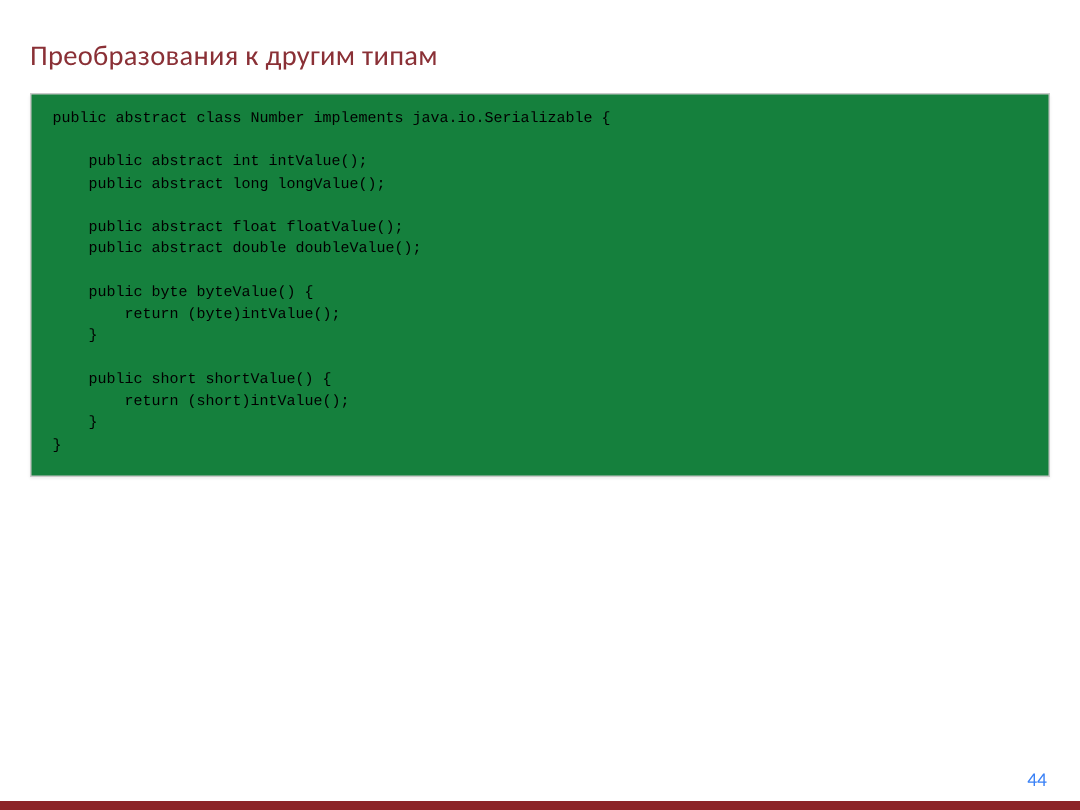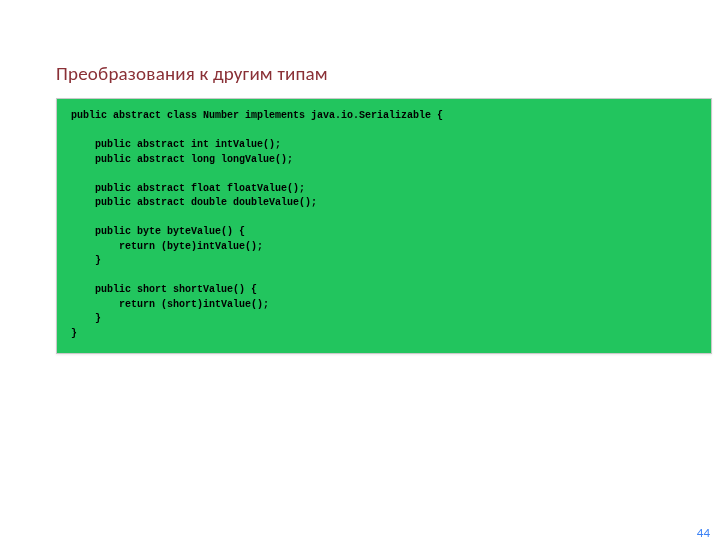--- a/index.html
+++ b/index.html
@@ -1,15 +1,15 @@
 <!DOCTYPE html>
 <html><head>
 <meta charset="utf-8">
 <style>
-  * { margin: 12px; padding: 0; box-sizing: border-box; }
+  * { margin: 0; padding: 0; box-sizing: border-box; }
   body {
     width: 720px;
     height: 540px;
     background: #ffffff;
     font-family: Calibri, "Segoe UI", Arial, sans-serif;
     position: relative;
     overflow: hidden;
   }
   .slide-title {
     position: absolute;
@@ -18,29 +18,29 @@
     font-size: 19px;
     font-weight: 400;
     color: #8a3036;
     letter-spacing: 0.2px;
   }
   .code-block {
     position: absolute;
     top: 62px;
     left: 20px;
     right: 20px;
-    background: #22c55e;
+    background: #15803d;
     border: 1px solid #c9c9c9;
     padding: 10px 14px 12px 14px;
     font-family: "Courier New", Courier, monospace;
     font-size: 10px;
     line-height: 1.45;
     color: #000;
     white-space: pre;
-    font-weight: bold;
+    font-weight: normal;
     box-shadow: 0 1px 2px rgba(0,0,0,0.08);
   }
   .page-number {
     position: absolute;
     bottom: 12px;
     right: 22px;
     font-size: 13px;
     color: #3b82f6;
   }
   .bottom-bar {

